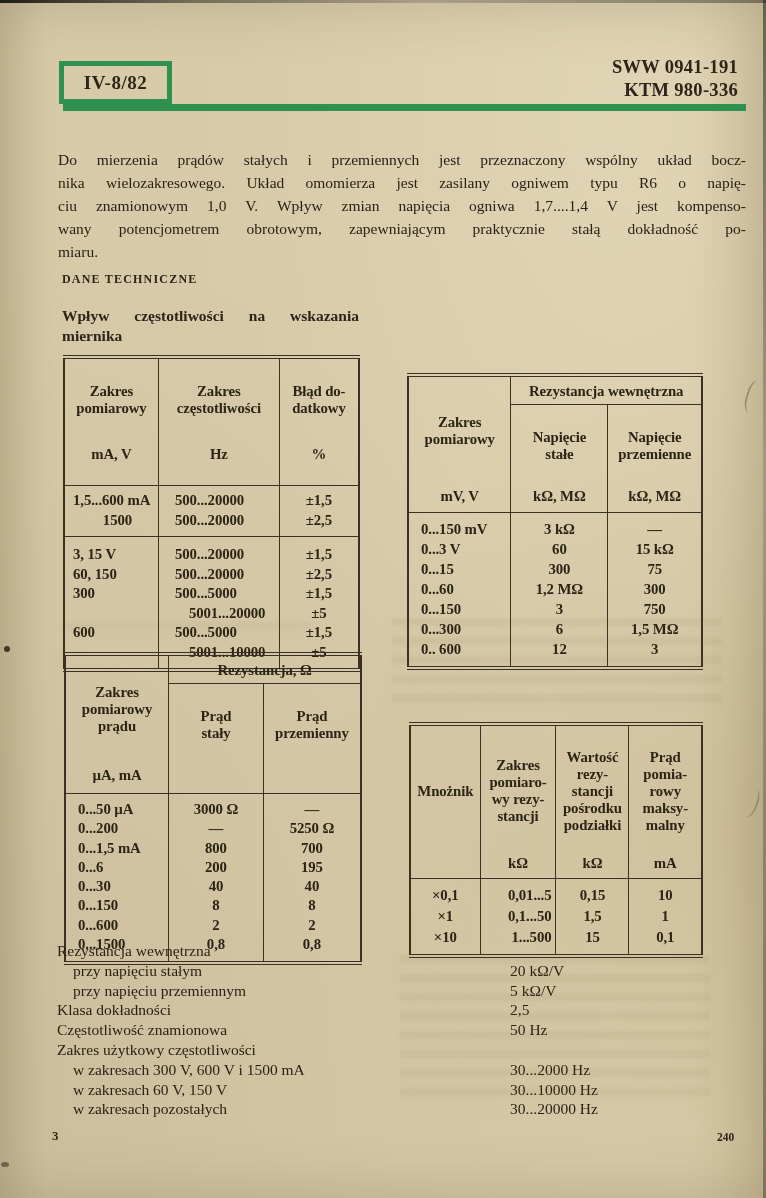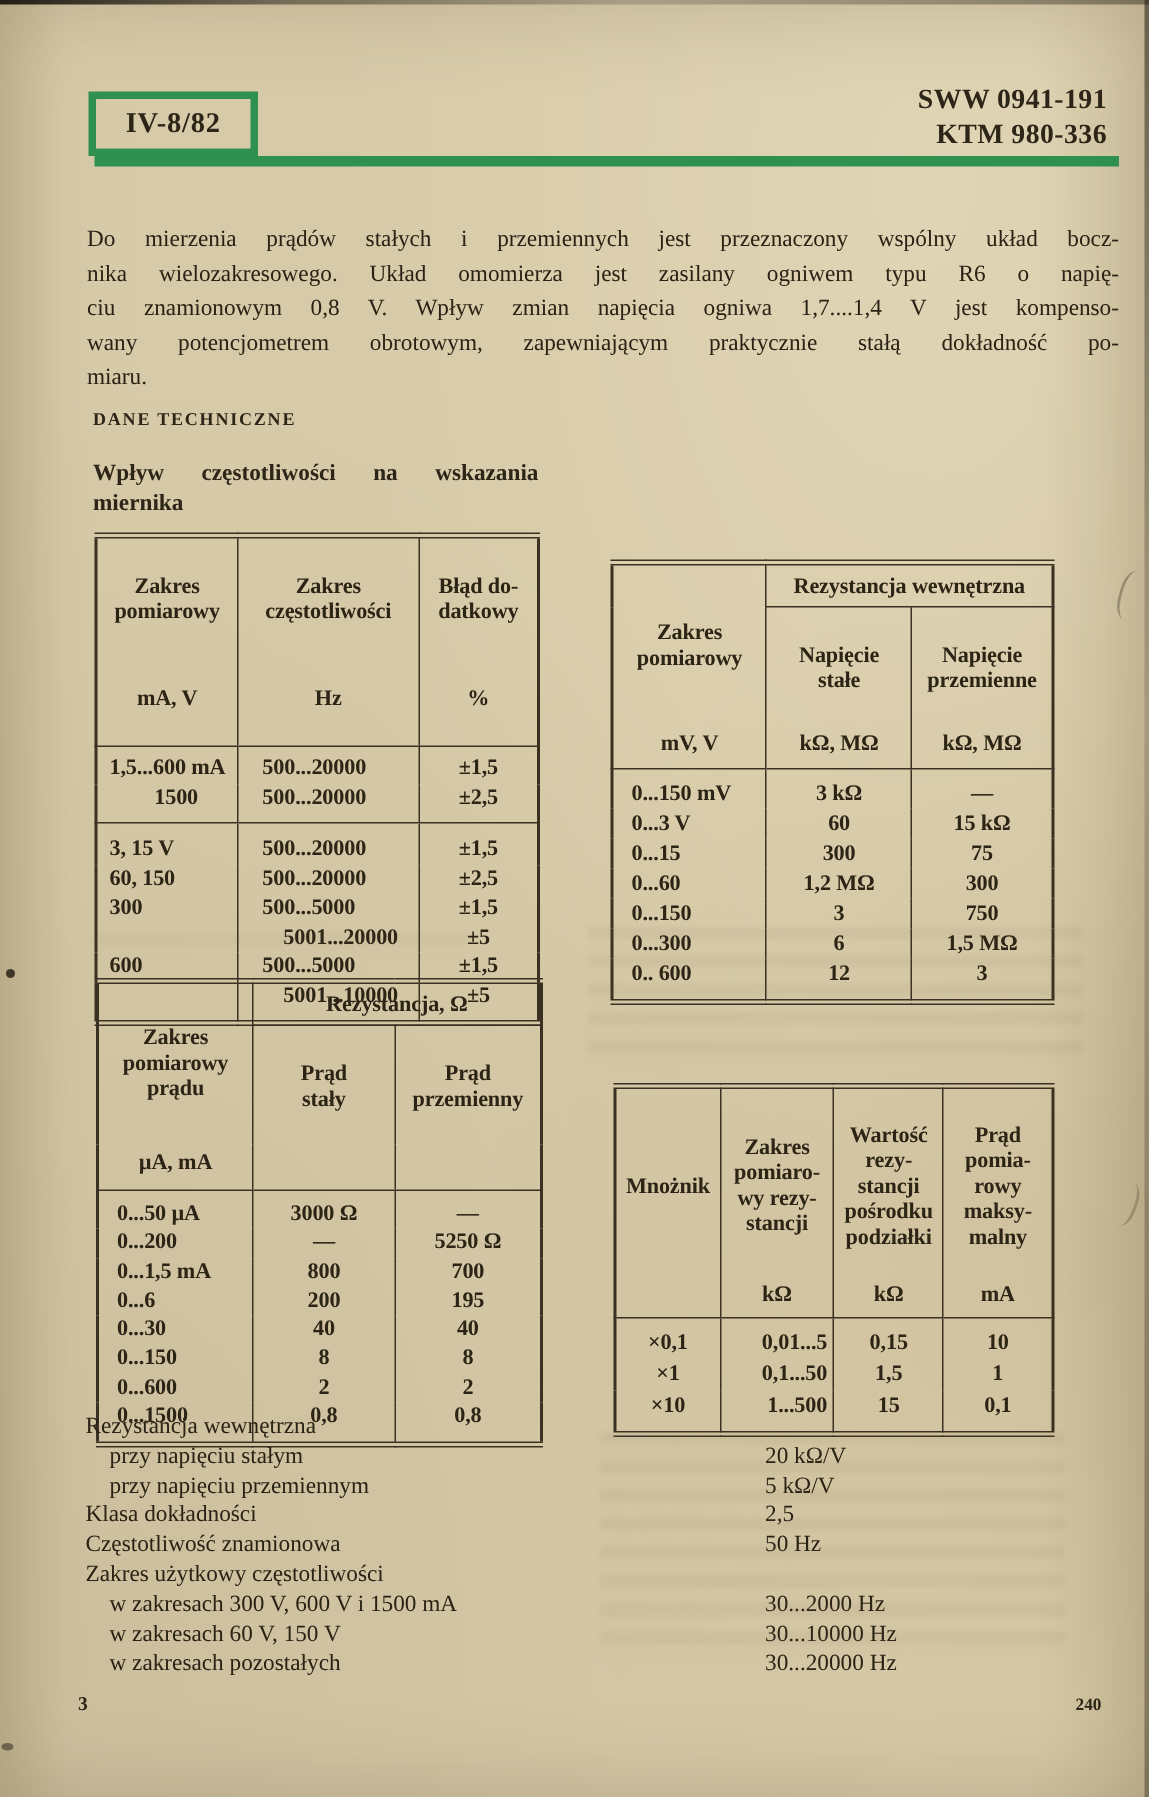--- a/index.html
+++ b/index.html
@@ -49,21 +49,21 @@
     border-left:2px solid #3a3122; border-right:2px solid #3a3122;
     border-top:4px double #3a3122; border-bottom:4px double #3a3122; }
   table.dtable th, table.dtable td { font-weight:700; vertical-align:middle; white-space:pre-line; }
   table.dtable td { white-space:nowrap; }
   .lbl { line-height:17px; white-space:pre-line; text-align:center; }
   .unit { line-height:16px; text-align:center; }
 
   
   .t1 { left:63px; top:355px; width:297px; }
   .t1 th { padding:7px 2px 6px; border-bottom:1.5px solid #3a3122; vertical-align:top; }
-  .t1 th .unit { margin-top:24px; }
+  .t1 th .unit { margin-top:12px; }
   .t1 col.c1 { width:32%; } .t1 col.c2 { width:41%; } .t1 col.c3 { width:27%; }
   .t1 td { line-height:19.5px; }
   .t1 td:nth-child(1) { padding-left:8px; text-align:left; }
   .t1 td:nth-child(2) { padding-left:16px; text-align:left; border-left:1.5px solid #3a3122; }
   .t1 td:nth-child(3) { text-align:center; border-left:1.5px solid #3a3122; }
   .t1 th:nth-child(2), .t1 th:nth-child(3) { border-left:1.5px solid #3a3122; }
   .t1 tbody tr:first-child td { padding-top:5px; }
   .t1 tbody tr:last-child td { padding-bottom:6px; }
   .t1 tbody.sep tr:first-child td { border-top:1.5px solid #3a3122; padding-top:8px; }
   .t1 tbody.g1 tr:nth-child(2) td:first-child { text-align:center; padding-left:12px; }
@@ -138,21 +138,21 @@
   </div>
   <div class="green-bar"></div>
   <div class="catalog-codes">
     <div>SWW 0941-191</div>
     <div>KTM 980-336</div>
   </div>
 
   <div class="intro">
     <div class="ln jl">Do mierzenia prądów stałych i przemiennych jest przeznaczony wspólny układ bocz-</div>
     <div class="ln jl">nika wielozakresowego. Układ omomierza jest zasilany ogniwem typu R6 o napię-</div>
-    <div class="ln jl">ciu znamionowym 0,8 V. Wpływ zmian napięcia ogniwa 1,7....1,4 V jest kompenso-</div>
+    <div class="ln jl">ciu znamionowym 1,0 V. Wpływ zmian napięcia ogniwa 1,7....1,4 V jest kompenso-</div>
     <div class="ln jl">wany potencjometrem obrotowym, zapewniającym praktycznie stałą dokładność po-</div>
     <div class="ln">miaru.</div>
   </div>
 
   <div class="section-title">DANE TECHNICZNE</div>
   <div class="subsection-title">
     <div class="jl">Wpływ częstotliwości na wskazania</div>
     <div>miernika</div>
   </div>
 

